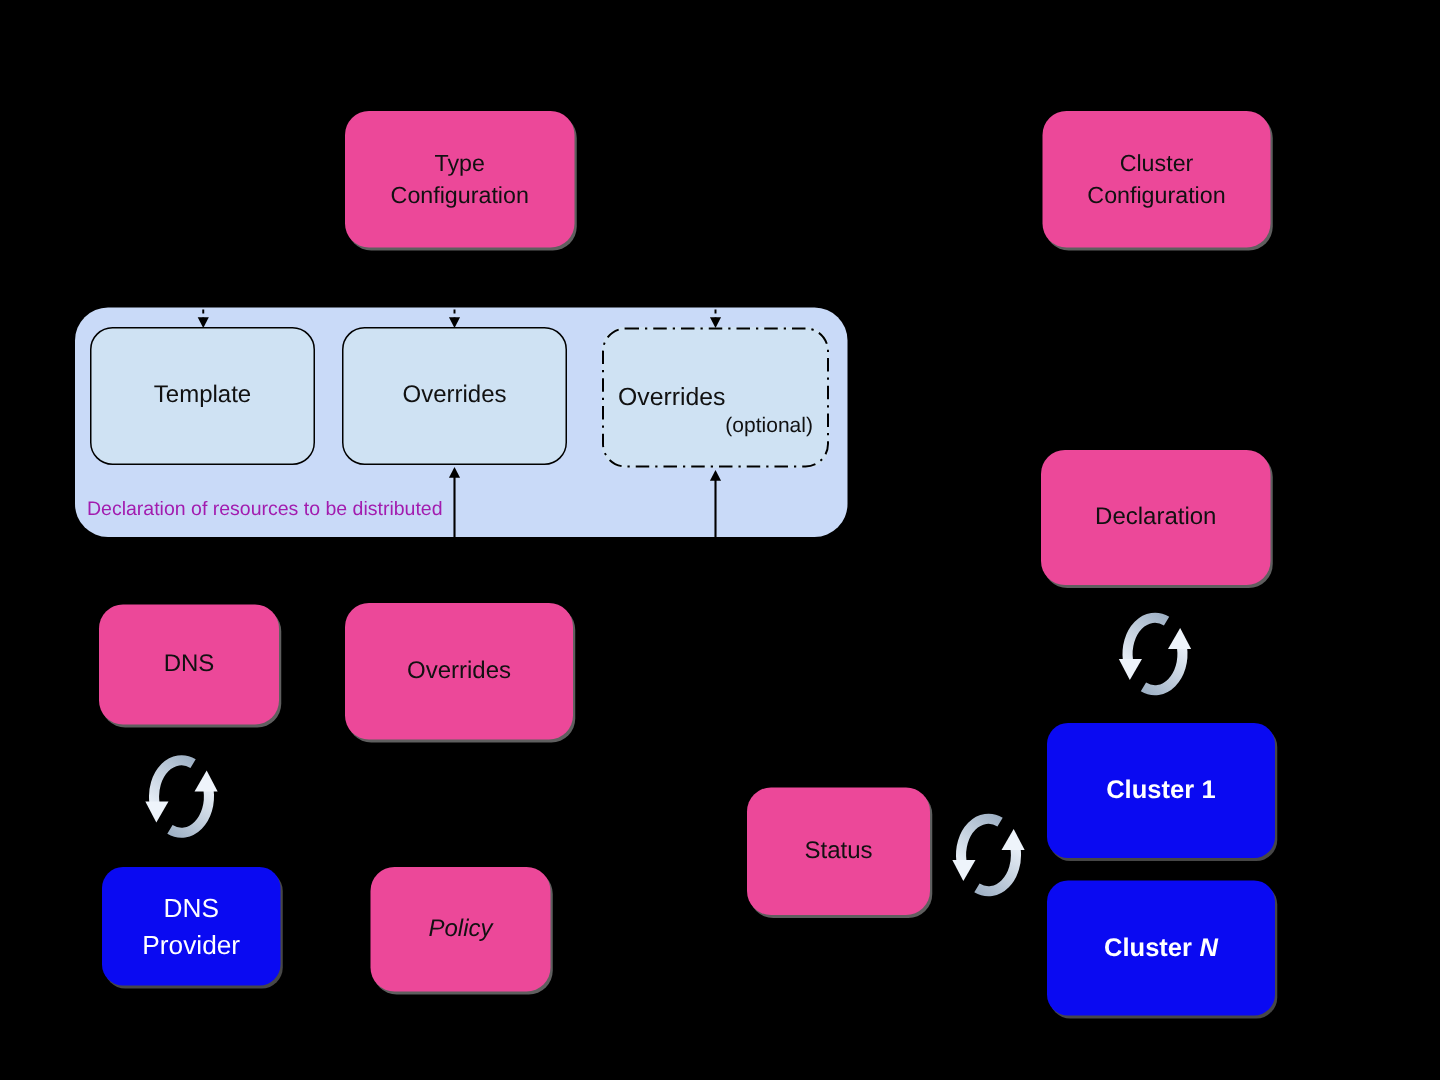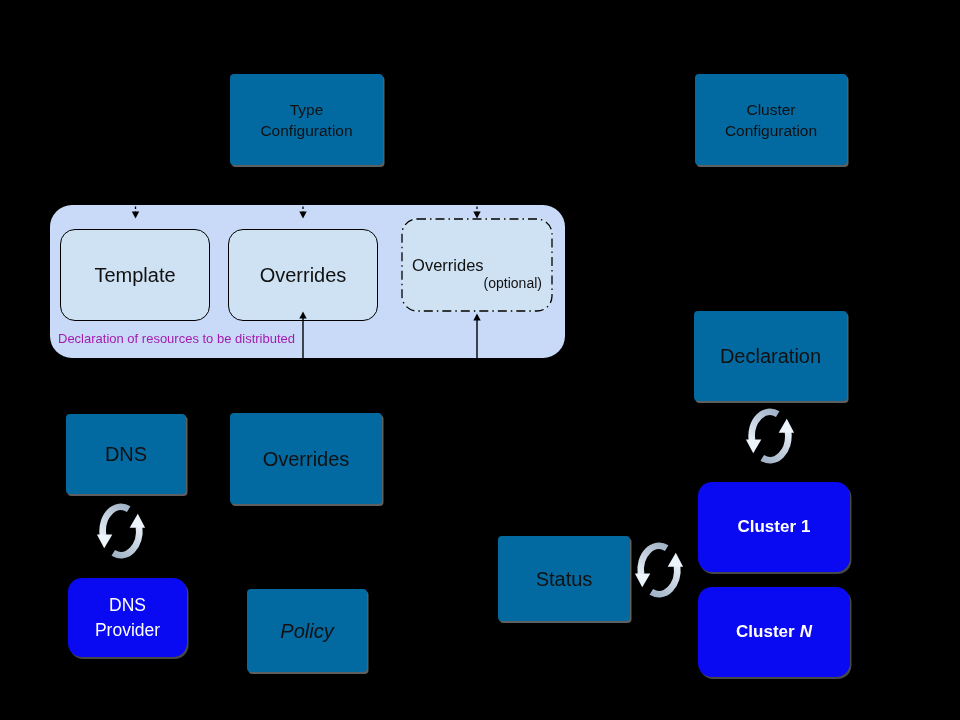--- a/index.html
+++ b/index.html
@@ -4,24 +4,24 @@
 <style>
   html,body{margin:0;padding:0;background:#000;}
   .stage{
     position:relative;width:960px;height:720px;background:#000;overflow:hidden;
     font-family:"Liberation Sans","DejaVu Sans",sans-serif;color:#111;
   }
   .node{
     position:absolute;display:flex;align-items:center;justify-content:center;
     text-align:center;box-sizing:border-box;
   }
-  .light{background:#0369a1;border-radius:4px;box-shadow:1.5px 2px 0 #5f5f5f;}
+  .light{background:#ec4899;border-radius:16px;box-shadow:1.5px 2px 0 #5f5f5f;}
   .blue{background:#0a0af2;border-radius:14px;color:#fff;box-shadow:1.5px 2px 0 #474747;}
   .pre{white-space:pre-line;}
-  .lbl{font-size:20px;line-height:22px;margin-top:11px;}
+  .lbl{font-size:16px;line-height:22px;}
   .lbl-sm{font-size:15.5px;line-height:21px;}
   .bold{font-weight:bold;}
   .it{font-style:italic;}
 
   
   #n-typeconf{left:230px;top:74px;width:153px;height:91px;}
   #n-clusterconf{left:695px;top:74px;width:152px;height:91px;}
 
   
   #grp-declaration{
@@ -41,21 +41,21 @@
   #n-dns{left:66px;top:403px;width:120px;height:80px;}
   #n-scheduling{left:230px;top:402px;width:152px;height:91px;}
   #n-dnsprovider{left:68px;top:578px;width:119px;height:79px;font-size:17.5px;line-height:25px;}
   #n-policy{left:247px;top:578px;width:120px;height:83px;font-style:italic;}
 
   
   #n-propagation{left:694px;top:300px;width:153px;height:90px;}
   #n-cluster1{left:698px;top:482px;width:152px;height:90px;font-size:17px;}
   #n-clustern{left:698px;top:587px;width:152px;height:90px;font-size:17px;}
   #n-clustern .sfx,#n-cluster1 .sfx{margin-left:5px;}
-  #n-status{left:498px;top:525px;width:132px;height:85px;}
+  #n-status{left:498px;top:525px;width:122px;height:85px;}
 
   
   .sync{position:absolute;width:54px;height:72px;}
   #sync-dns{left:94px;top:495px;}
   #sync-prop{left:743px;top:400px;}
   #sync-status{left:632px;top:534px;}
 
   
   #arrows{position:absolute;left:0;top:0;pointer-events:none;}
 </style>

